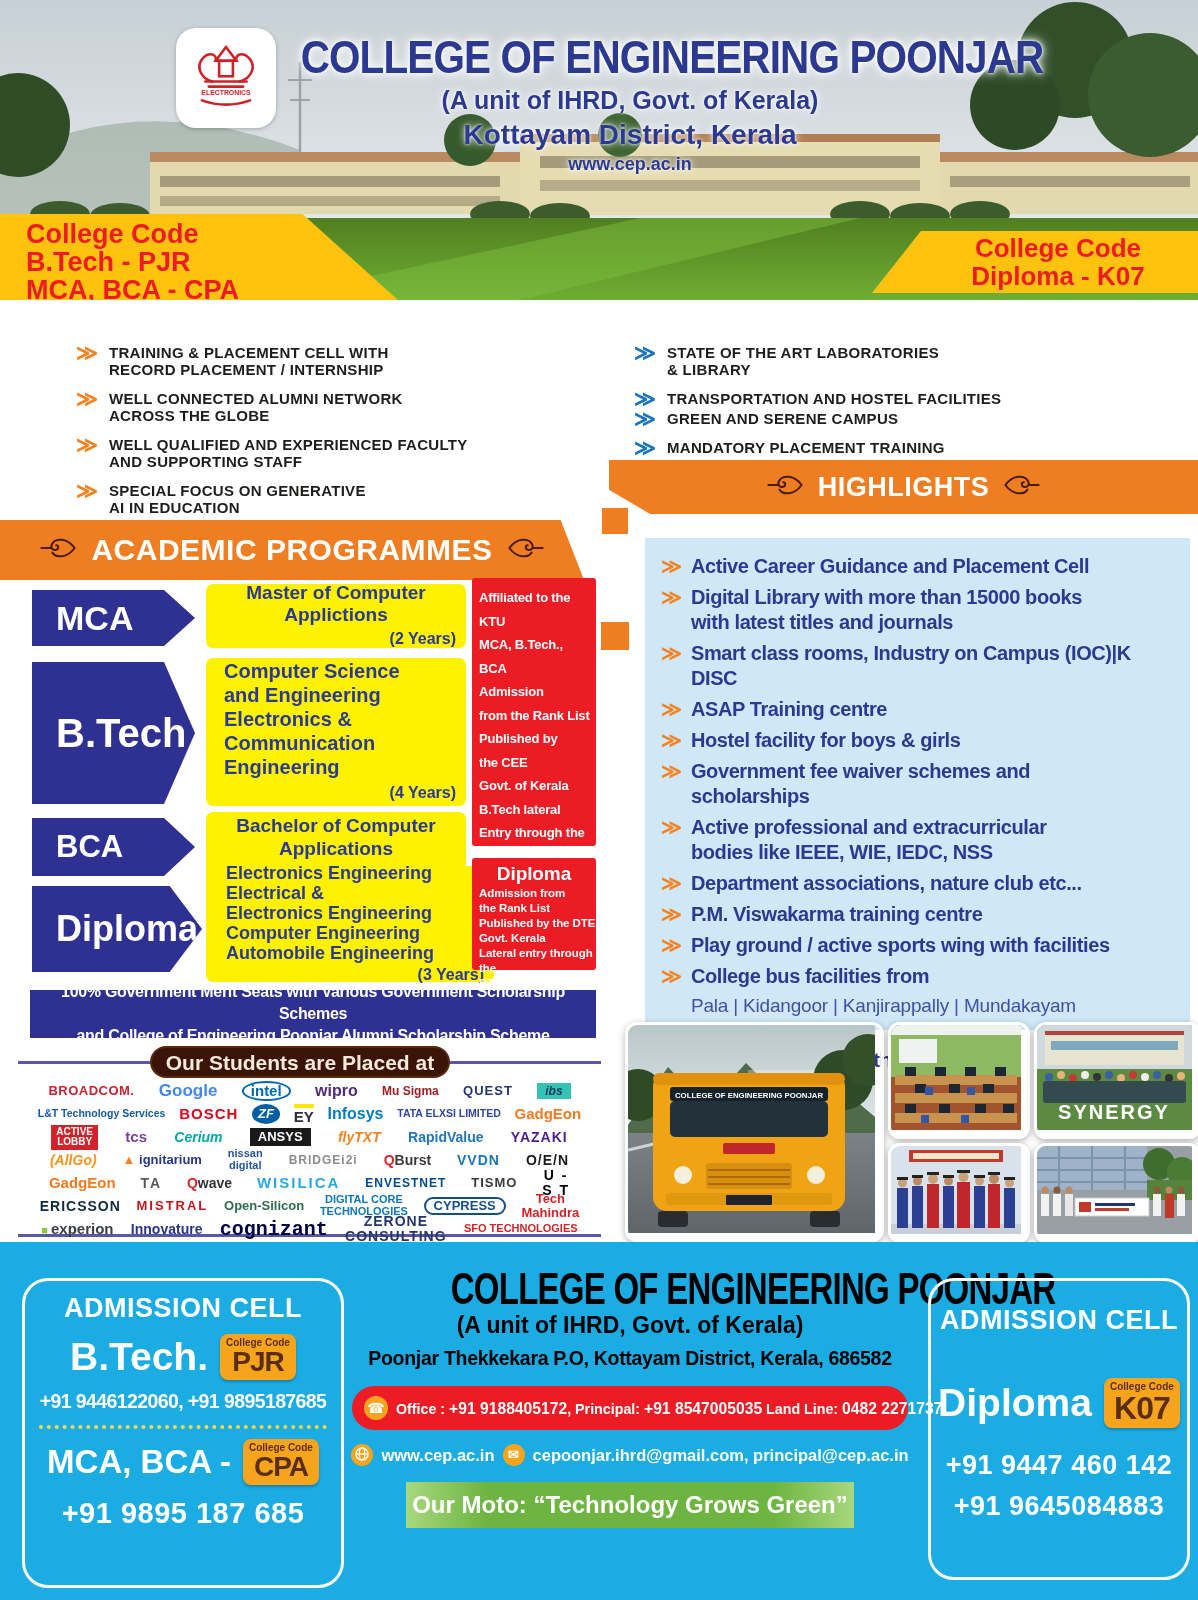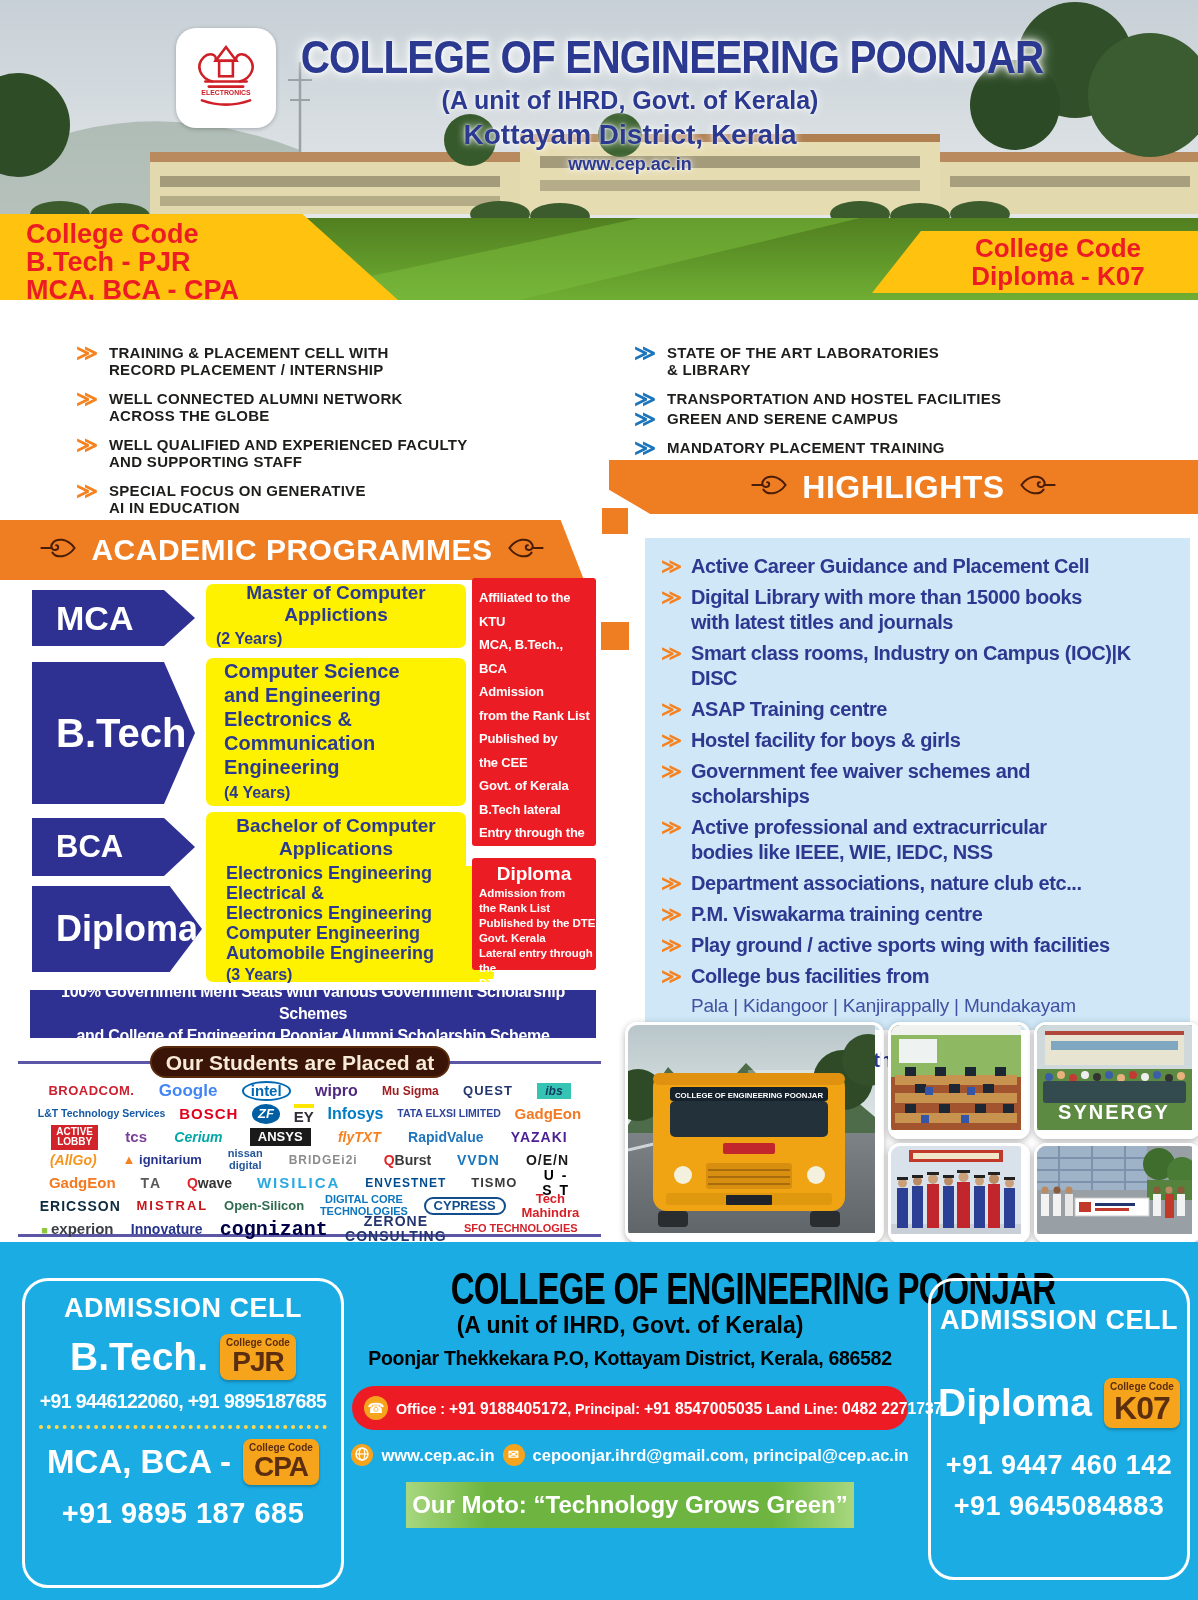--- a/index.html
+++ b/index.html
@@ -41,41 +41,41 @@
   .fl .arr{color:#f5821f;} .fr .arr{color:#1b75bc;}
   .feat .txt{font-size:15px;font-weight:bold;letter-spacing:.3px;line-height:17px;color:#1d1d1b;}
 
   
   .band{background:#ef7d22;color:#fff;display:flex;align-items:center;justify-content:center;gap:14px;}
   .band-acad{left:0;top:520px;width:584px;height:60px;clip-path:polygon(0 0,96% 0,100% 100%,0 100%);}
   .band-high{left:609px;top:460px;width:589px;height:54px;
              clip-path:polygon(0 0,100% 0,100% 100%,7% 100%,0 55%);}
   .band-title{font-weight:bold;letter-spacing:.5px;}
   .band-acad .band-title{font-size:30px;}
-  .band-high .band-title{font-size:32px;}
+  .band-high .band-title{font-size:27px;}
   .sq{background:#ef7d22;}
   .sq-a{left:602px;top:508px;width:26px;height:26px;}
   .sq-h{left:601px;top:622px;width:28px;height:28px;}
   .flourish{display:inline-block;}
   .flip{transform:scaleX(-1);}
 
   
   .parrow{background:#2e3192;color:#fff;font-weight:bold;display:flex;align-items:center;
           clip-path:polygon(0 0,81% 0,100% 50%,81% 100%,0 100%);padding-left:24px;box-sizing:border-box;}
   .pa1{left:32px;top:590px;width:163px;height:56px;font-size:34px;}
   .pa2{left:32px;top:662px;width:163px;height:142px;font-size:40px;}
   .pa3{left:32px;top:818px;width:163px;height:58px;font-size:31px;}
   .pa4{left:32px;top:886px;width:170px;height:86px;font-size:36px;}
   .ybox{background:#fff200;border-radius:7px;color:#2b3990;font-weight:bold;
         display:flex;flex-direction:column;justify-content:center;box-sizing:border-box;padding:6px 10px;}
   .yb1{left:206px;top:584px;width:260px;height:64px;text-align:center;font-size:19px;line-height:22px;}
   .yb2{left:206px;top:658px;width:260px;height:148px;font-size:20px;line-height:24px;padding-left:18px;}
   .yb3{left:206px;top:812px;width:260px;height:74px;text-align:center;font-size:19px;line-height:23px;}
   .yb4{left:206px;top:866px;width:288px;height:116px;font-size:18px;line-height:20px;padding-left:20px;}
-  .years{font-size:16px;text-align:left;margin-top:2px;}
+  .years{font-size:16px;text-align:right;margin-top:2px;}
   .rbox{background:#ec1c24;color:#fff;font-weight:bold;border-radius:3px;box-sizing:border-box;}
   .rb1{left:472px;top:578px;width:124px;height:268px;font-size:13px;line-height:23.5px;
        letter-spacing:-.2px;padding:8px 0 0 7px;}
   .rb2{left:472px;top:858px;width:124px;height:112px;font-size:11.5px;line-height:15px;
        padding:4px 0 0 7px;letter-spacing:-.1px;}
   .rb2 .rb2t{font-size:19px;text-align:center;line-height:24px;padding-right:7px;}
   .merit{left:30px;top:990px;width:566px;height:48px;background:#2e3192;color:#fff;font-weight:bold;
          font-size:16px;line-height:22px;letter-spacing:-.3px;text-align:center;
          display:flex;align-items:center;justify-content:center;}
 

